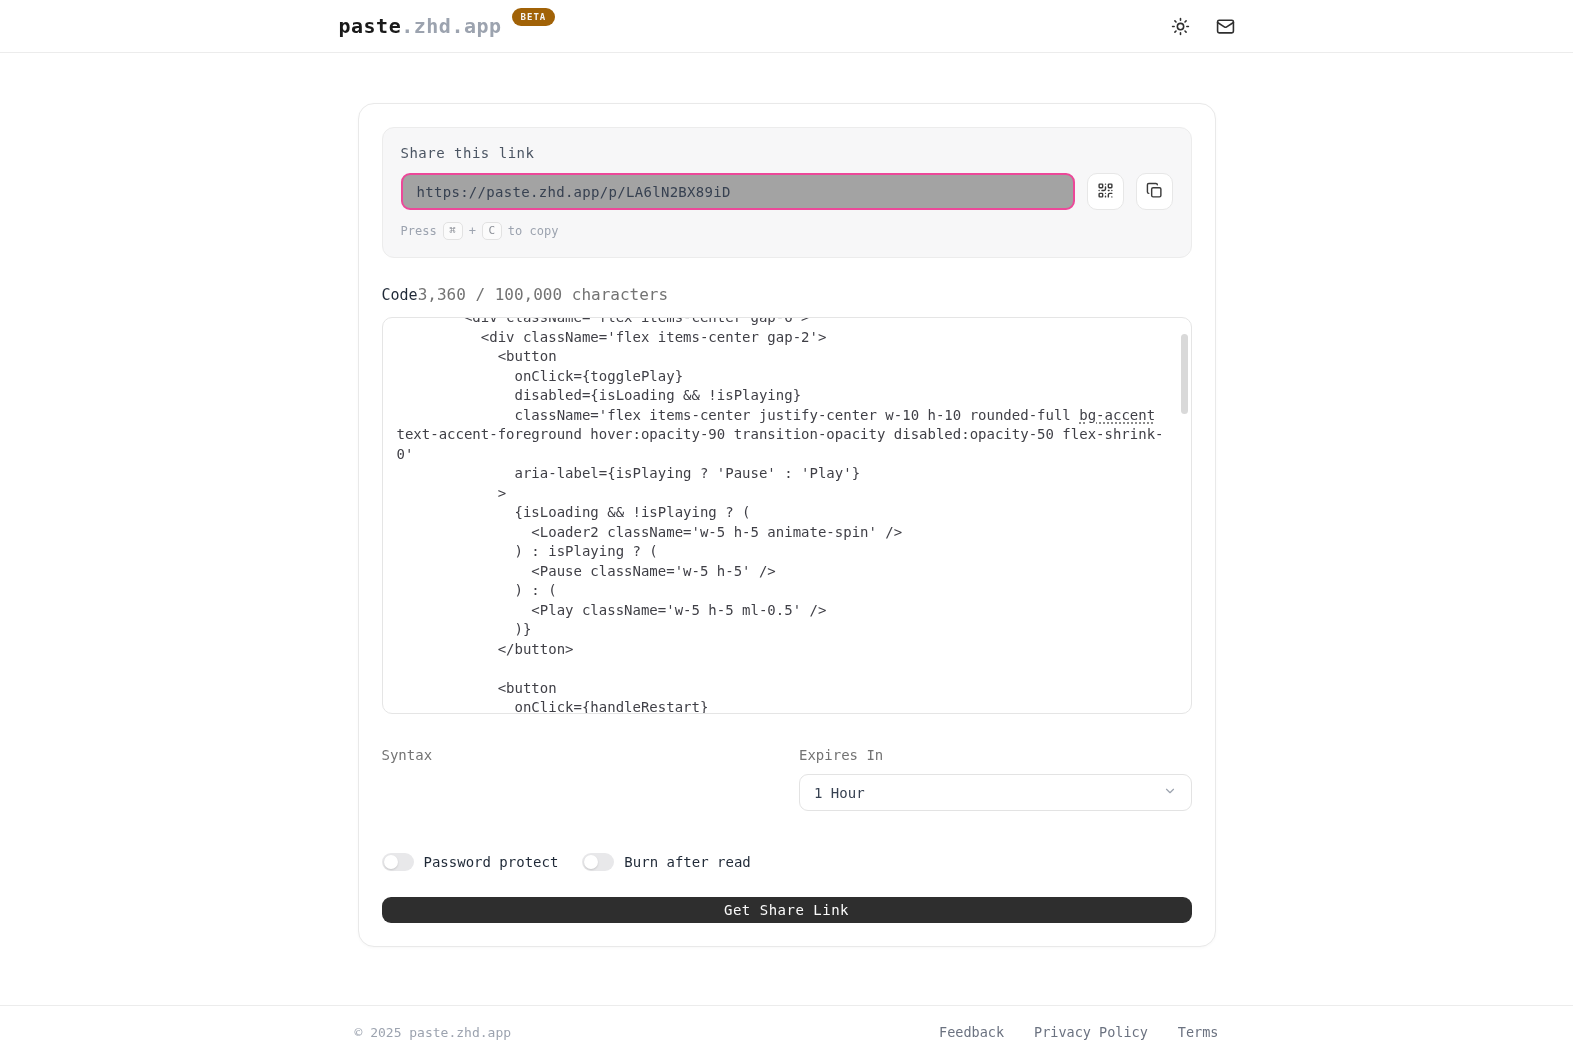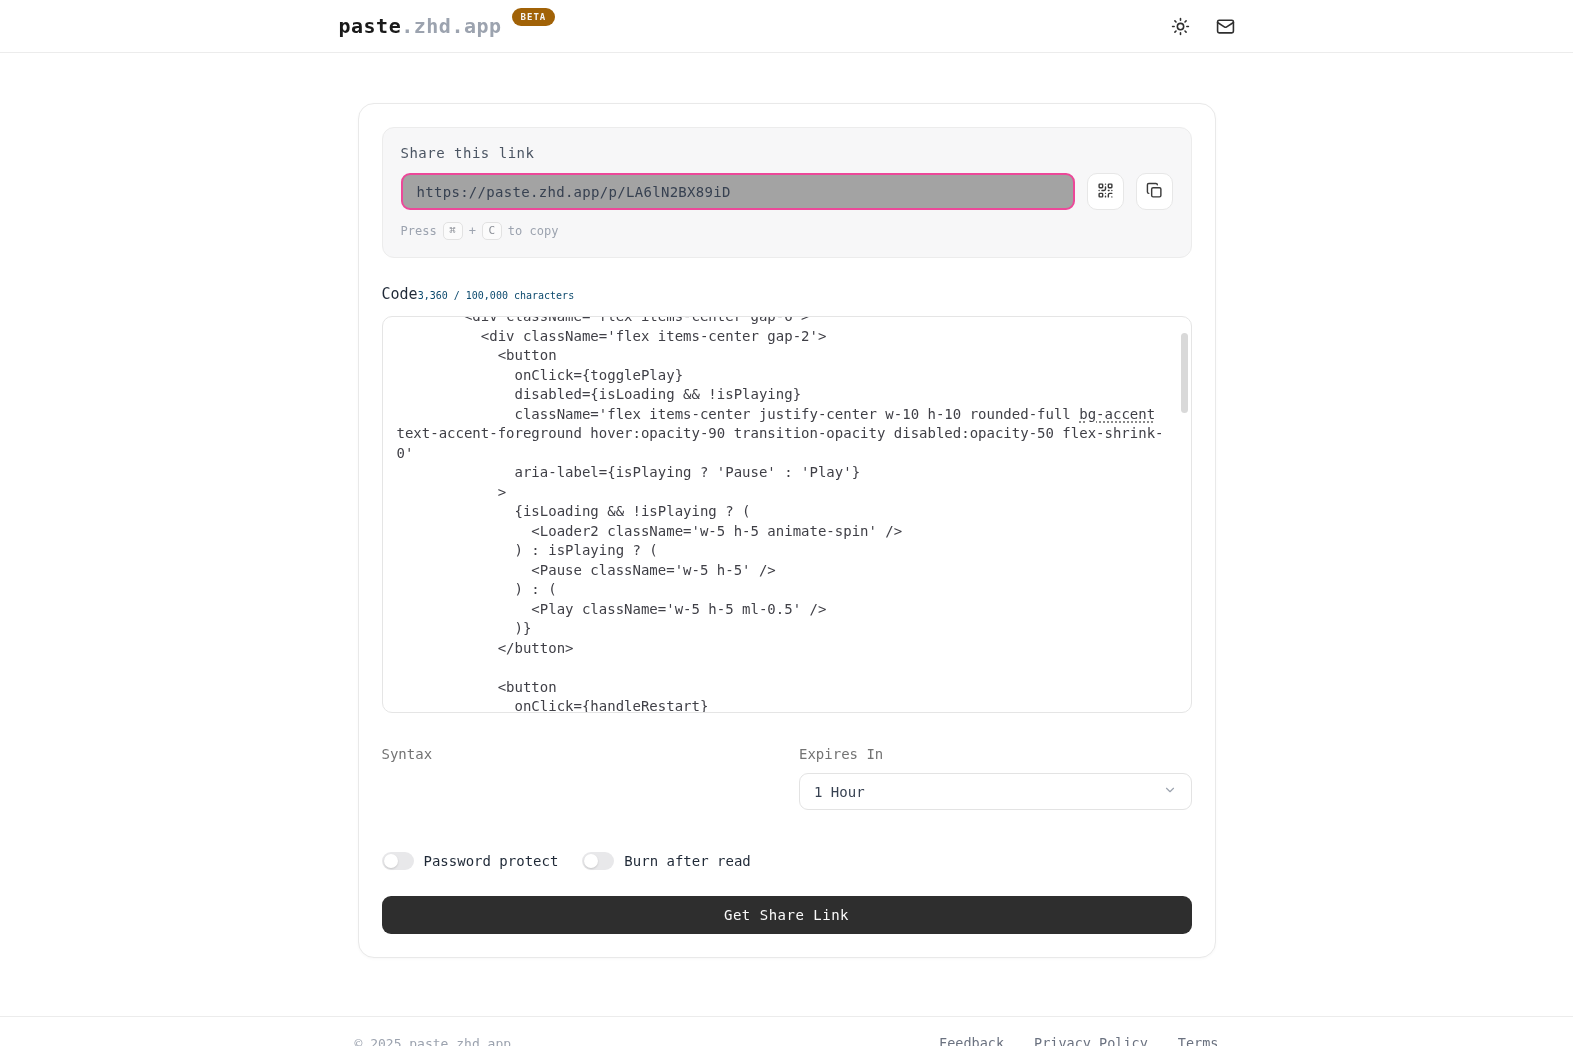--- a/index.html
+++ b/index.html
@@ -42,21 +42,21 @@
   .copy-hint { margin-top: 12px; font-size: 12px; color: #9ca3af;
     display: flex; align-items: center; gap: 6px; }
   .kbd { display: inline-block; min-width: 20px; text-align: center; font-size: 11px;
     color: #8b8f97; background: #fbfbfb; border: 1px solid #e2e2e2; border-radius: 5px;
     padding: 1px 4px 2px 4px; }
 
   
   .code-header { display: flex; align-items: baseline;
     margin: 27px 5px 13px 0; }
   .code-label { font-size: 15px; color: #1f2937; }
-  .char-count { font-size: 10px; color: #0c4a6e; }
+  .char-count { font-size: 16px; color: #737373; }
   .code-box { position: relative; height: 397px; border: 1px solid #e5e5e5;
     border-radius: 10px; background: #fff; overflow: hidden; cursor: text; }
   .code-box pre { margin: -22px 0 0 0; padding: 12px 22px 12px 14px;
     font-family: inherit; font-size: 14px; line-height: 19.5px; color: #3f3f46;
     white-space: pre; }
   .misspell { text-decoration: underline dotted #8a8a8a 1.5px; text-underline-offset: 3px; }
   .code-scrollbar { position: absolute; top: 16px; right: 3px; width: 7px; height: 80px;
     background: #d9d9d9; border-radius: 4px; cursor: pointer; }
 
   
@@ -70,21 +70,21 @@
   
   .toggles-row { display: flex; align-items: flex-start; gap: 24px; margin-top: 42px; }
   .toggle-group { display: flex; align-items: center; gap: 10px; cursor: pointer; }
   .switch { width: 32px; height: 18px; border-radius: 999px; background: #e8e8ea;
     position: relative; flex: 0 0 auto; }
   .switch .knob { position: absolute; left: 2px; top: 2px; width: 14px; height: 14px;
     border-radius: 50%; background: #fff; box-shadow: 0 1px 2px rgba(0,0,0,0.15); }
   .toggle-label { font-size: 14px; color: #1f2937; }
 
   
-  .submit-btn { width: 100%; height: 38px; margin-top: 26px; background: #2e2e2e;
+  .submit-btn { width: 100%; height: 26px; margin-top: 26px; background: #2e2e2e;
     border: none; border-radius: 9px; color: #fafafa; font-family: inherit;
     font-size: 14px; letter-spacing: 0.5px; cursor: pointer; }
 
   
   .footer { border-top: 1px solid #ececec; }
   .footer-inner { width: 864px; margin: 0 auto; padding: 18px 0; display: flex;
     align-items: center; justify-content: space-between; }
   .copyright { font-size: 13px; color: #9ca3af; }
   .footer-links { display: flex; align-items: center; gap: 30px; }
   .footer-links a { font-size: 13.5px; color: #6b7280; text-decoration: none; cursor: pointer; }

